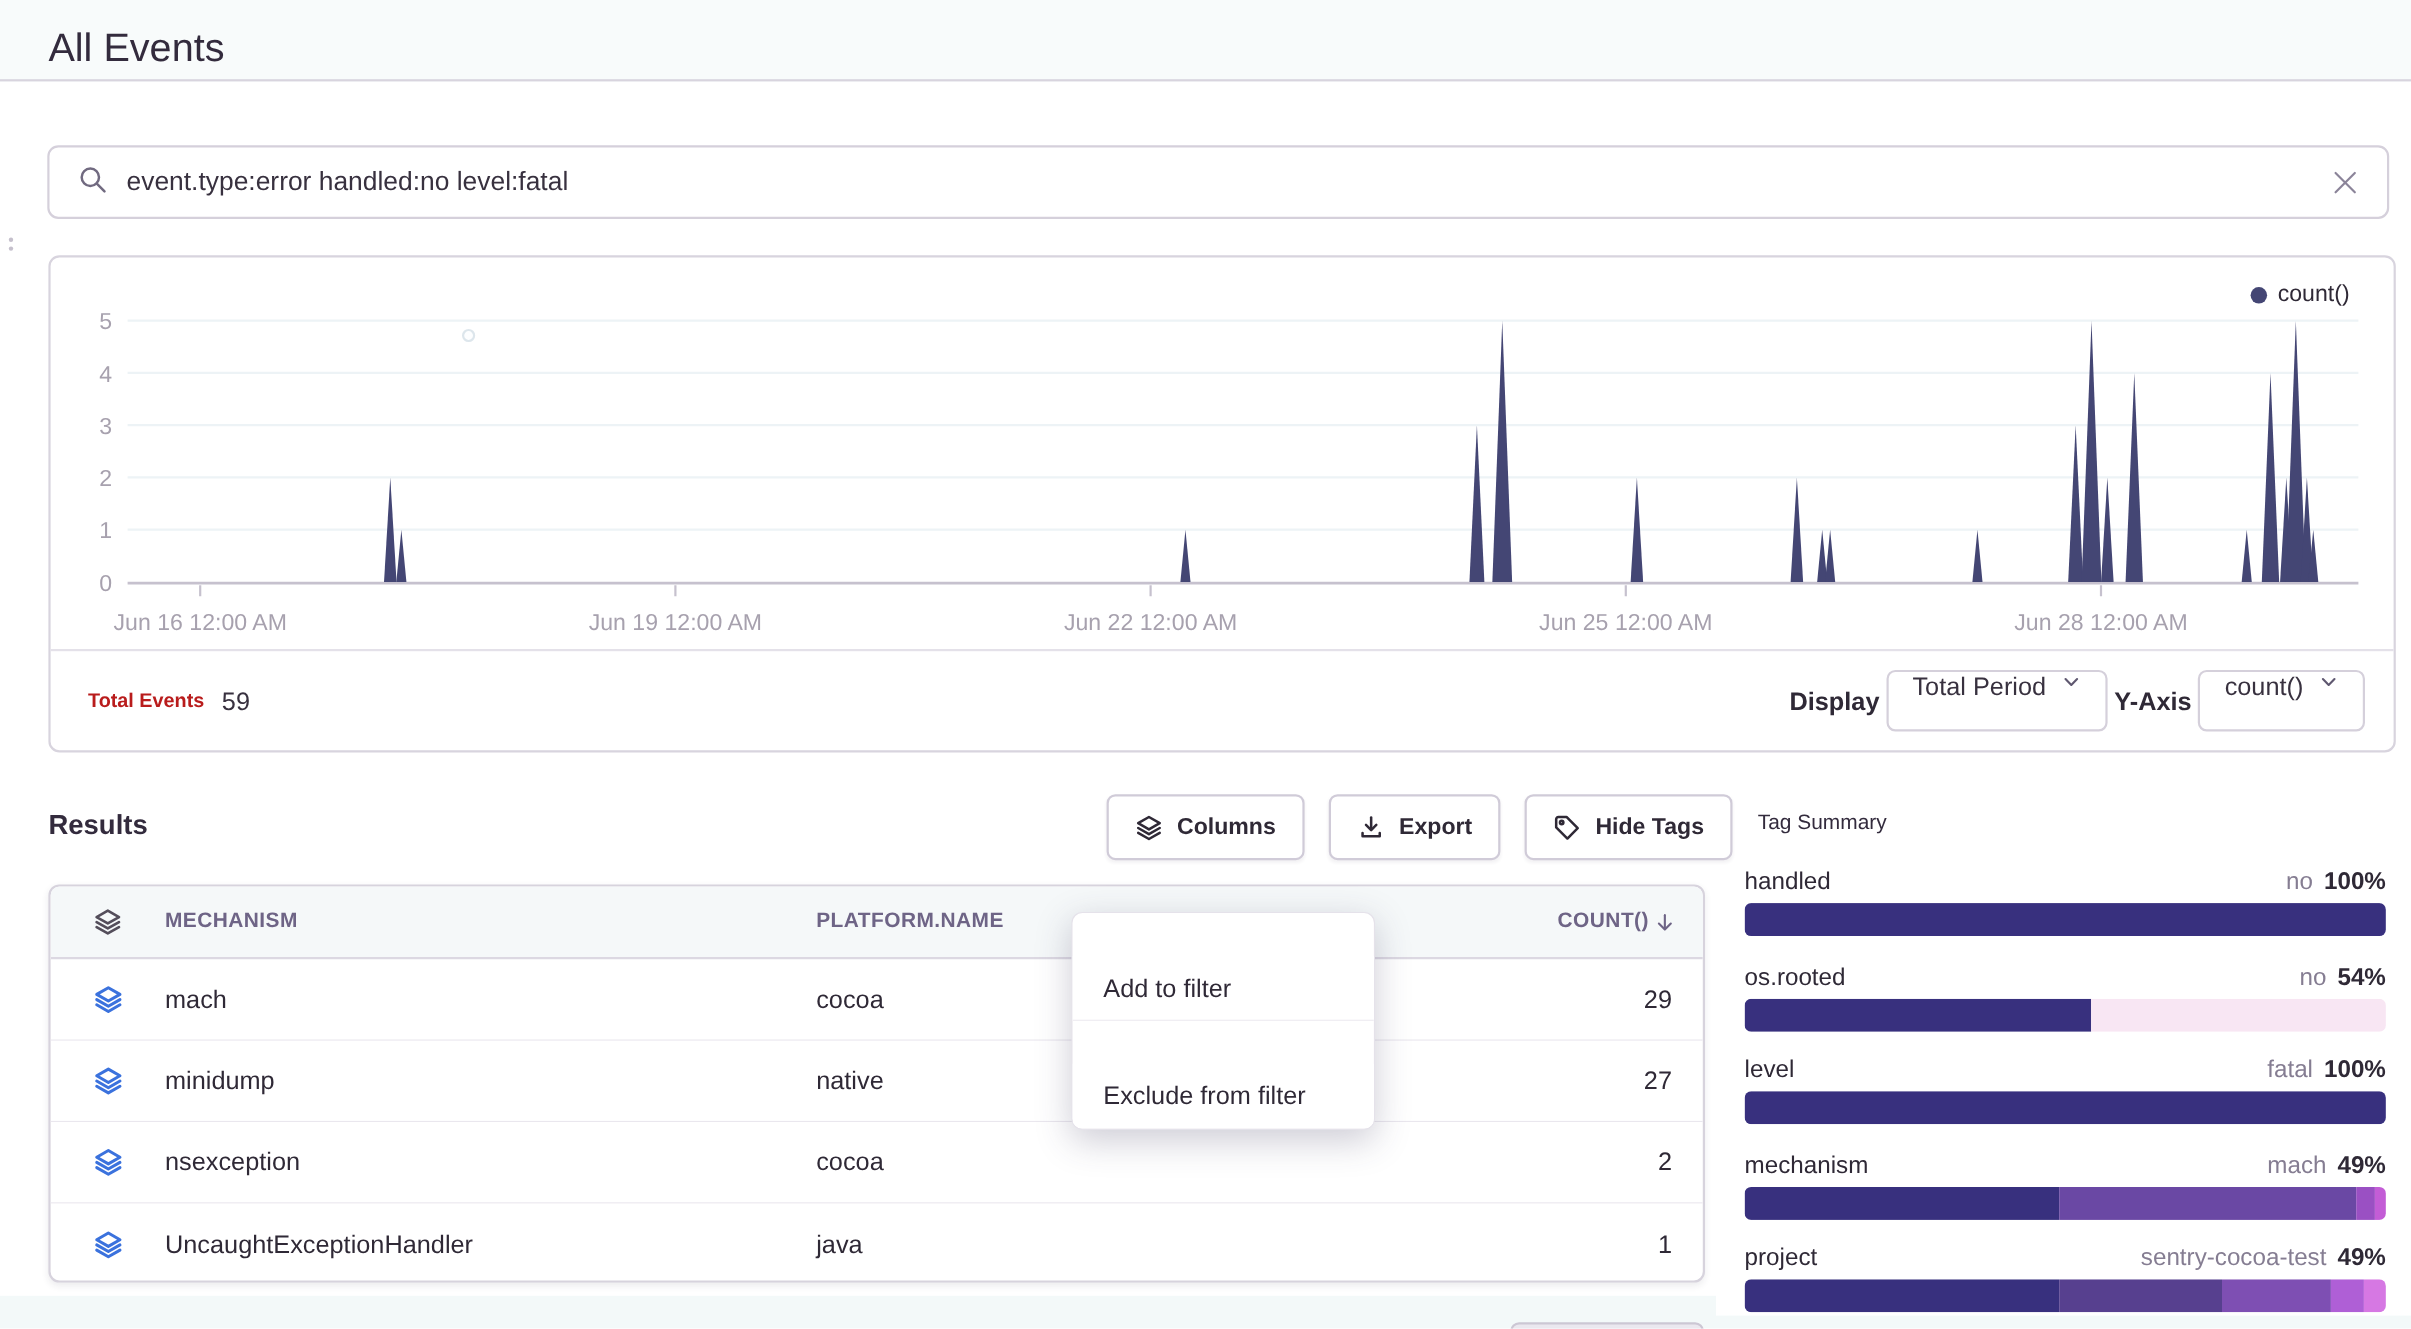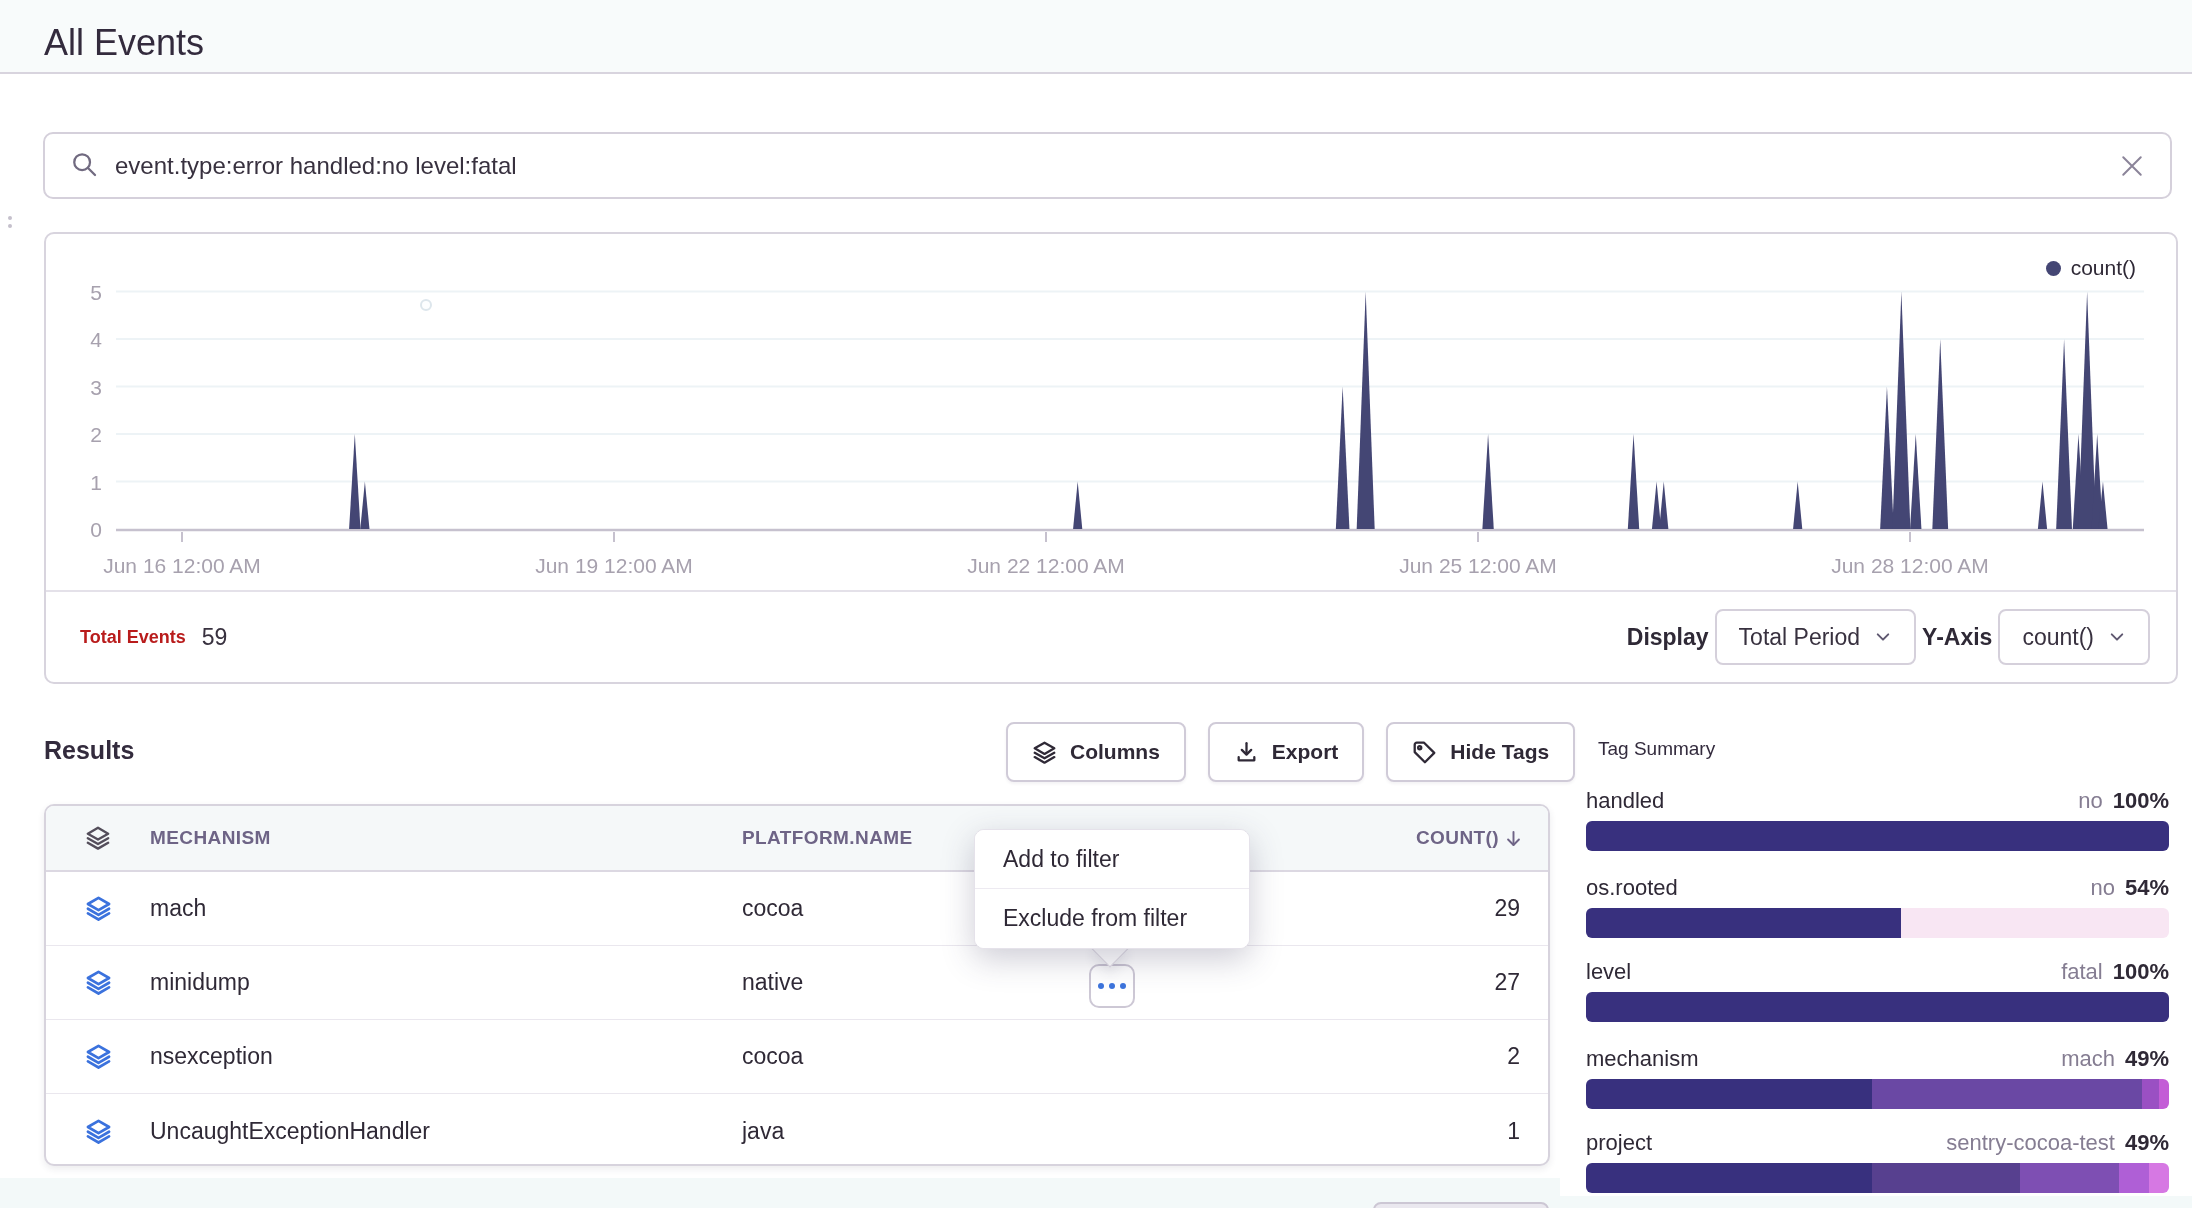--- a/index.html
+++ b/index.html
@@ -29,21 +29,21 @@
   .legend { position:absolute; top:22px; right:40px; display:flex; align-items:center; gap:10px;
     font-size:21px; color:#2f2936; cursor:pointer; }
   .legend-dot { width:15px; height:15px; border-radius:50%; }
   .chart-footer { position:absolute; left:0; bottom:0; width:100%; height:92px;
     border-top:2px solid #e4e1e9; display:flex; align-items:center; padding:0 26px 0 34px; }
   .cf-title { font-weight:700; font-size:18px; color:#b91c1c; }
   .cf-value { font-size:23px; margin-left:16px; color:#38313f; }
   .cf-right { margin-left:auto; display:flex; align-items:center; gap:6px; }
   .cf-lab { font-weight:700; font-size:23px; color:#2f2936; }
   .dd { height:56px; background:#fff; border:2px solid #d5d0db; border-radius:8px;
-    display:flex; align-items:center; gap:14px; padding:0 22px; font-size:23px; color:#38313f;
+    display:flex; align-items:flex-start; gap:14px; padding:0 22px; font-size:23px; color:#38313f;
     font-family:inherit; cursor:pointer; }
 
   
   .results-heading { position:absolute; left:44px; top:736px; font-size:25px; font-weight:700; color:#332b3d; }
   .btns { position:absolute; left:1006px; top:722px; display:flex; gap:22px; }
   .btn { height:60px; background:#fff; border:2px solid #d0cbd8; border-radius:8px;
     display:flex; align-items:center; gap:13px; padding:0 24px; font-size:21px; font-weight:700;
     color:#2f2936; font-family:inherit; cursor:pointer; box-shadow:0 2px 3px rgba(45,40,60,0.06); }
 
   
@@ -59,21 +59,21 @@
     grid-template-columns:104px 592px 500px 1fr; align-items:center; font-size:23px; color:#2f2936; }
   .trow:last-child { border-bottom:none; }
   .trow .ricon { display:flex; justify-content:center; }
   .trow .cnt { text-align:right; padding-right:28px; }
 
   
   .menu { position:absolute; left:974px; top:829px; width:276px; background:#fff;
     border:1px solid #e5e2ea; border-radius:10px; z-index:30;
     box-shadow:0 10px 32px rgba(60,54,90,0.25); overflow:hidden; }
   .menu-item { height:59px; display:flex; align-items:center; padding:0 28px; font-size:23px;
-    color:#2f2936; border-bottom:1px solid #edeaf1; cursor:pointer; background:#fff; }
+    color:#2f2936; border-bottom:1px solid #edeaf1; cursor:pointer; background:#fff;margin-top:39px; }
   .menu-item:last-child { border-bottom:none; }
   .caret { position:absolute; left:1097px; top:936px; width:26px; height:26px; background:#fff;
     transform:rotate(45deg); border-right:1px solid #ddd9e2; border-bottom:1px solid #ddd9e2;
     box-shadow:5px 5px 12px rgba(60,54,90,0.10); z-index:29; }
 
   .ellipsis { position:absolute; left:1089px; top:964px; width:46px; height:44px;
     background:#fff; border:2px solid #cdc8d5; border-radius:10px; z-index:10;
     display:flex; align-items:center; justify-content:center; gap:5px; cursor:pointer; }
   .ellipsis i { width:6px; height:6px; border-radius:50%; background:#3d74dc; }
 

